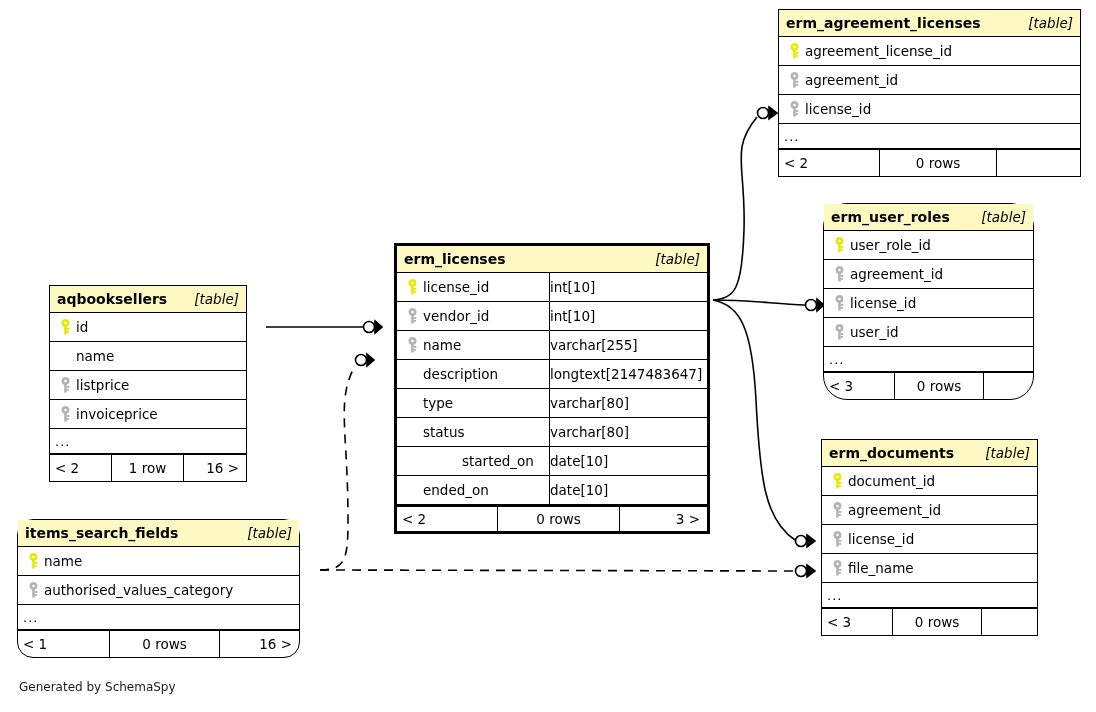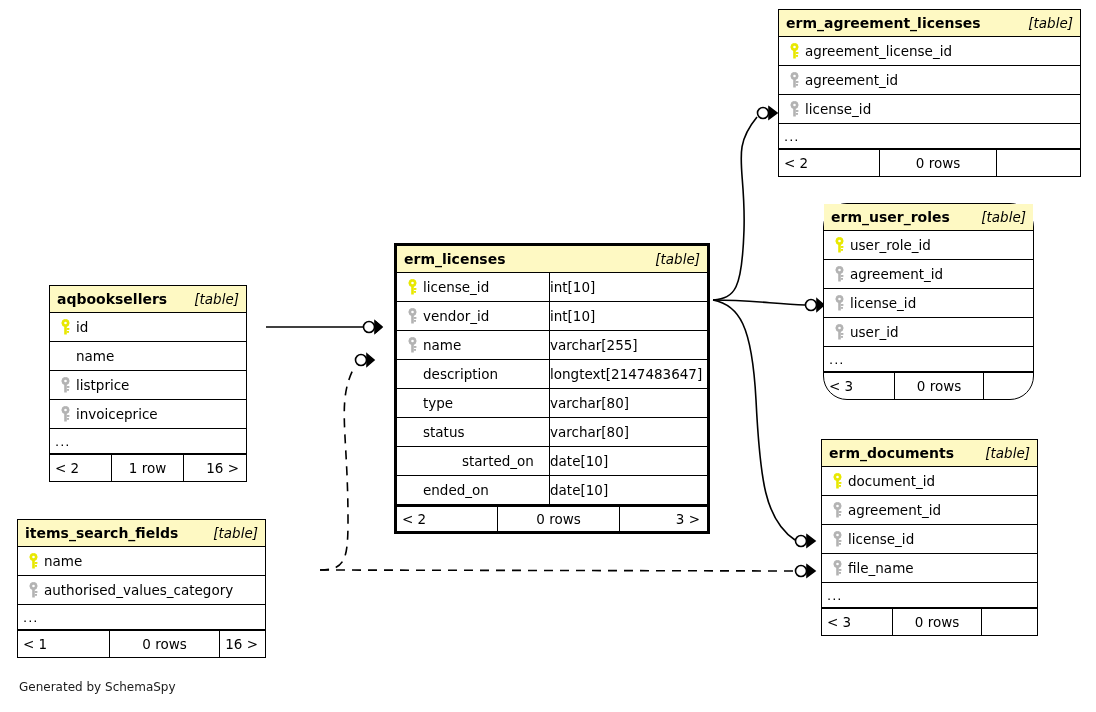--- a/index.html
+++ b/index.html
@@ -528,21 +528,21 @@
           <span class="colname">invoiceprice</span>
         </div>
       </div>
       <div class="ellipsis-row">...</div>
       <div class="tbl-footer">
         <div class="foot-cell foot-left" style="flex:0 0 61px;">&lt; 2</div>
         <div class="foot-cell foot-mid" style="flex:0 0 73px;">1 row</div>
         <div class="foot-cell foot-right" style="flex:1 1 62px;">16 &gt;</div>
       </div>
     </div>
-    <div class="table-box" style="left: 17px; top: 519px; width: 249px;">
+    <div class="table-box" style="left: 17px; top: 519px; width: 283px; border-radius: 16px;">
       <div class="tbl-header">
         <span class="tbl-name">items_search_fields</span>
         <span class="tbl-tag">[table]</span>
       </div>
       <div class="tbl-row">
         <div class="cell-col">
           <span class="keyslot">
             <svg class="key-ico" width="11" height="17" viewBox="0 0 11 17" xmlns="http://www.w3.org/2000/svg">
               <circle cx="5.5" cy="4" r="3.6" fill="#e8e800" stroke="#e8e800"></circle>
               <circle cx="5.5" cy="4" r="1.3" fill="#ffffff"></circle>

